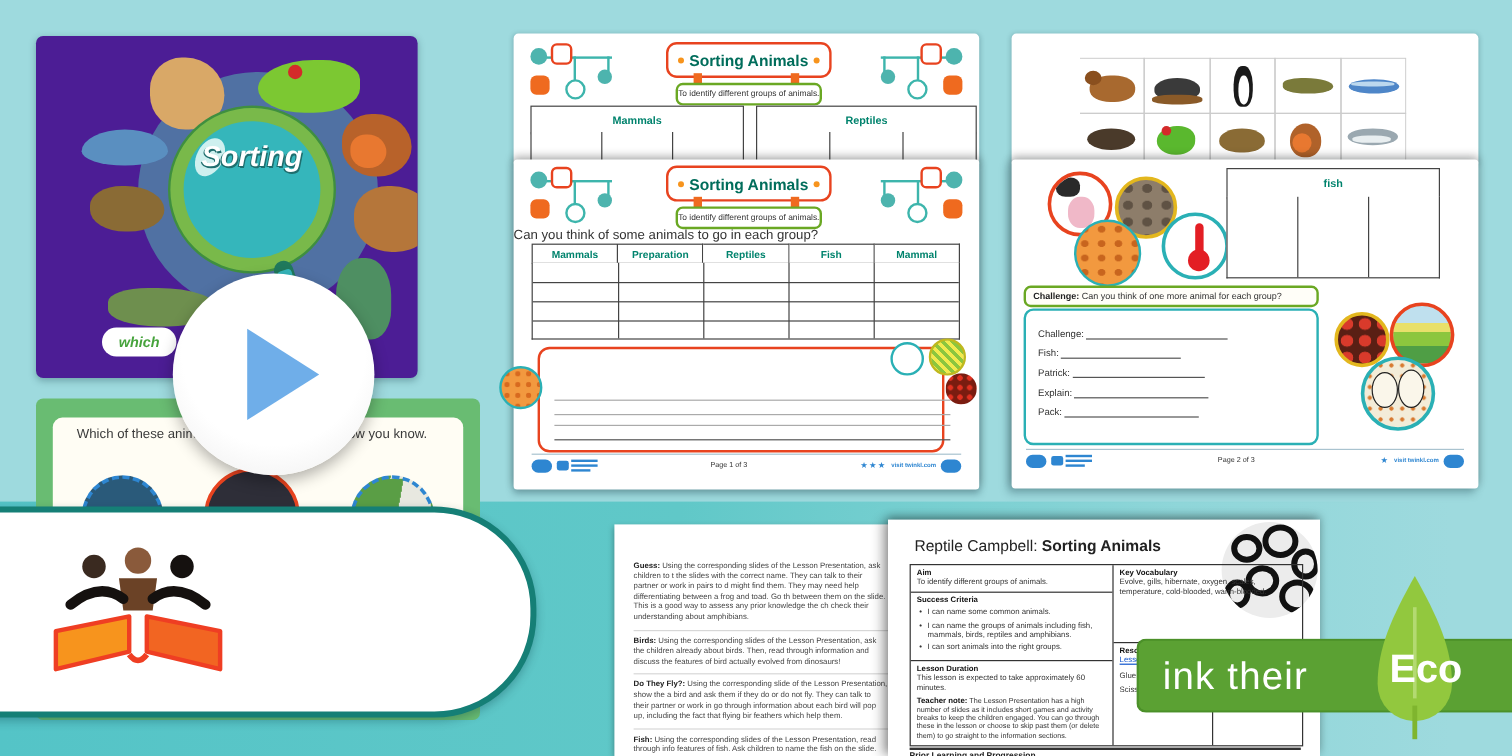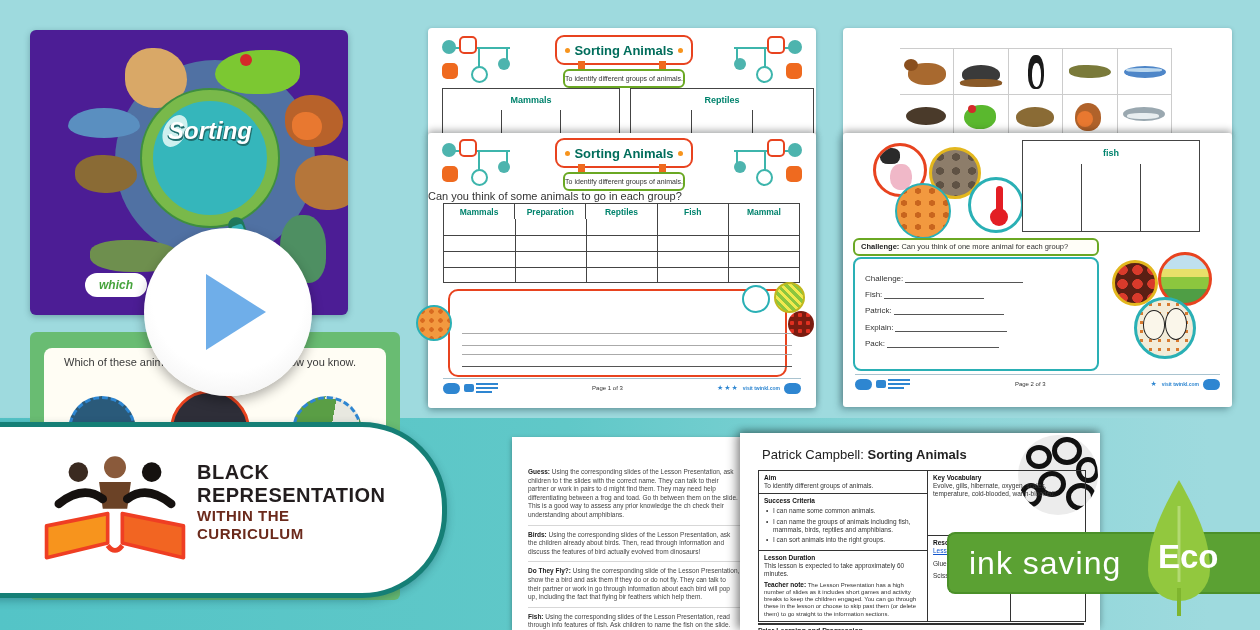--- a/index.html
+++ b/index.html
@@ -434,21 +434,21 @@
   <div class="abs" id="plan-page">
     <div id="leopard">
       <i style="left:8px;top:10px;width:16px;height:14px;"></i>
       <i style="left:34px;top:2px;width:20px;height:18px;"></i>
       <i style="left:58px;top:22px;width:14px;height:16px;"></i>
       <i style="left:20px;top:36px;width:18px;height:16px;"></i>
       <i style="left:48px;top:48px;width:20px;height:18px;"></i>
       <i style="left:2px;top:48px;width:12px;height:14px;"></i>
     </div>
     <div id="plan-title">
-      <span>Patrick Campbell: </span><b>Sorting Animals</b>
+      <span>Reptile Campbell: </span><b>Sorting Animals</b>
     </div>
     <div id="plan-table">
       <div class="pt-left">
         <div class="pt-cell" style="height:30px;">
           <b>Aim</b><br>
           <span>To identify different groups of animals.</span>
         </div>
         <div class="pt-cell" style="height:66px;">
           <b>Success Criteria</b>
           <ul class="sc-list">
@@ -491,34 +491,28 @@
       <circle cx="60" cy="10" r="9" fill="#8a5a3b"></circle>
       <path d="M47,22 h26 l-3,22 h-20 z" fill="#6b4226"></path>
       <circle cx="30" cy="14" r="8" fill="#3a2a20"></circle>
       <circle cx="90" cy="14" r="8" fill="#15110f"></circle>
       <path d="M14,40 Q34,24 50,36" stroke="#15110f" stroke-width="7" fill="none" stroke-linecap="round"></path>
       <path d="M106,40 Q86,24 70,36" stroke="#15110f" stroke-width="7" fill="none" stroke-linecap="round"></path>
       <path d="M4,58 L54,48 L54,72 L4,84 Z" fill="#f7941d" stroke="#ef3e23" stroke-width="3" stroke-linejoin="round"></path>
       <path d="M116,58 L66,48 L66,72 L116,84 Z" fill="#f26522" stroke="#ef3e23" stroke-width="3" stroke-linejoin="round"></path>
       <path d="M54,74 Q60,82 66,74" stroke="#ef3e23" stroke-width="4" fill="none"></path>
     </svg>
-    <div id="br-text">
-      <span class="br-big">BLACK</span>
-      <span class="br-big">REPRESENTATION</span>
-      <span class="br-small">WITHIN THE</span>
-      <span class="br-small">CURRICULUM</span>
-    </div>
   </div>
 
   <div class="abs" id="play-btn">
     <div id="play-tri"></div>
   </div>
 
   <div class="abs" id="eco-ribbon">
-    <span id="eco-ink">ink saving</span>
+    <span id="eco-ink">ink their</span>
   </div>
   <div class="abs" id="eco-leaf">
     <svg width="66" height="140" viewBox="0 0 66 140">
       <path d="M33,2 C14,36 2,62 2,92 a31,31 0 0 0 62,0 C64,62 52,36 33,2 Z" fill="#92c83e"></path>
       <rect x="31" y="110" width="4" height="28" fill="#7fb52e"></rect>
       <rect x="31.5" y="28" width="3" height="76" fill="#b9dd7a" opacity="0.85"></rect>
     </svg>
   </div>
   <div class="abs" id="eco-label">Eco</div>
 </div>

